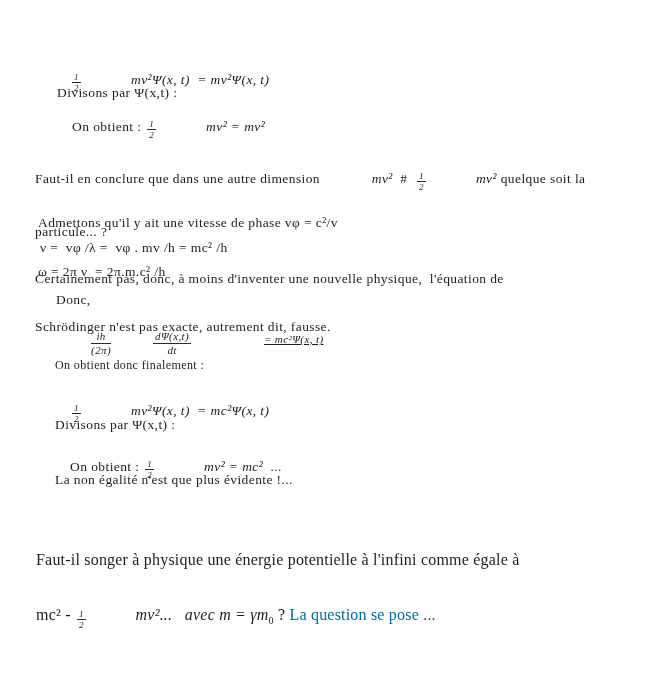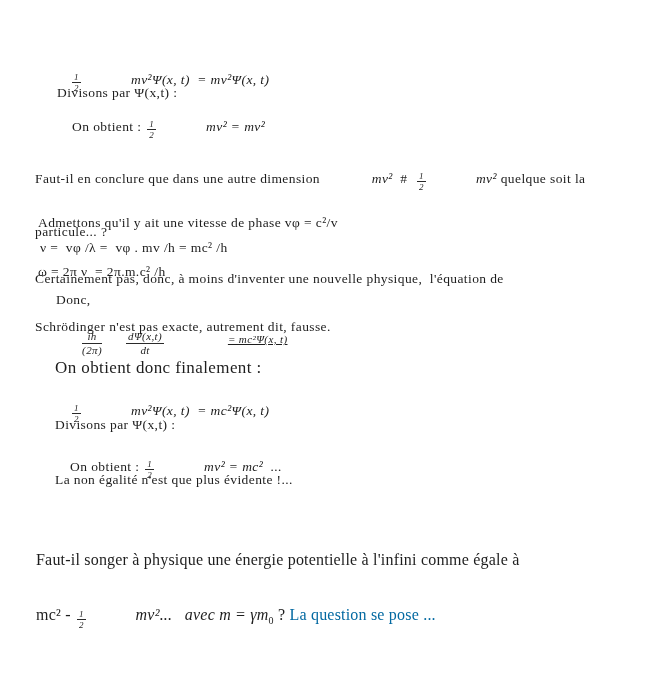--- a/index.html
+++ b/index.html
@@ -12,24 +12,24 @@
     font-size:13.5px;
     letter-spacing:0.4px;
     overflow:hidden;
   }
   .line{position:absolute;white-space:pre;}
   .para .pline{white-space:pre;line-height:15.5px;}
   .mi{font-style:italic;margin-left:48px;}
   .frac{display:inline-block;text-align:center;vertical-align:-0.5em;margin:0 2px;}
   .frac .fn{display:block;font-size:9px;line-height:8px;border-bottom:1px solid #2a2a2a;padding:0 2px 1px;font-style:italic;}
   .frac .fd{display:block;font-size:9px;line-height:9px;padding-top:1px;font-style:italic;}
-  .fracbig{vertical-align:-0.85em;margin:0 12px;}
+  .fracbig{vertical-align:-0.85em;margin:0 21px;}
   .fracbig .fn,.fracbig .fd{font-size:11px;line-height:11px;}
   .eq{font-size:13.5px;}
-  .small-note{font-size:17px;}
+  .small-note{font-size:12px;}
   .final{font-size:16px;letter-spacing:0.2px;}
   .final .pline{line-height:19px;white-space:pre;}
   .red{color:#0369a1;}
   sub{font-size:10px;}
 </style>
 </head>
 <body>
 
 <div class="page">
 

